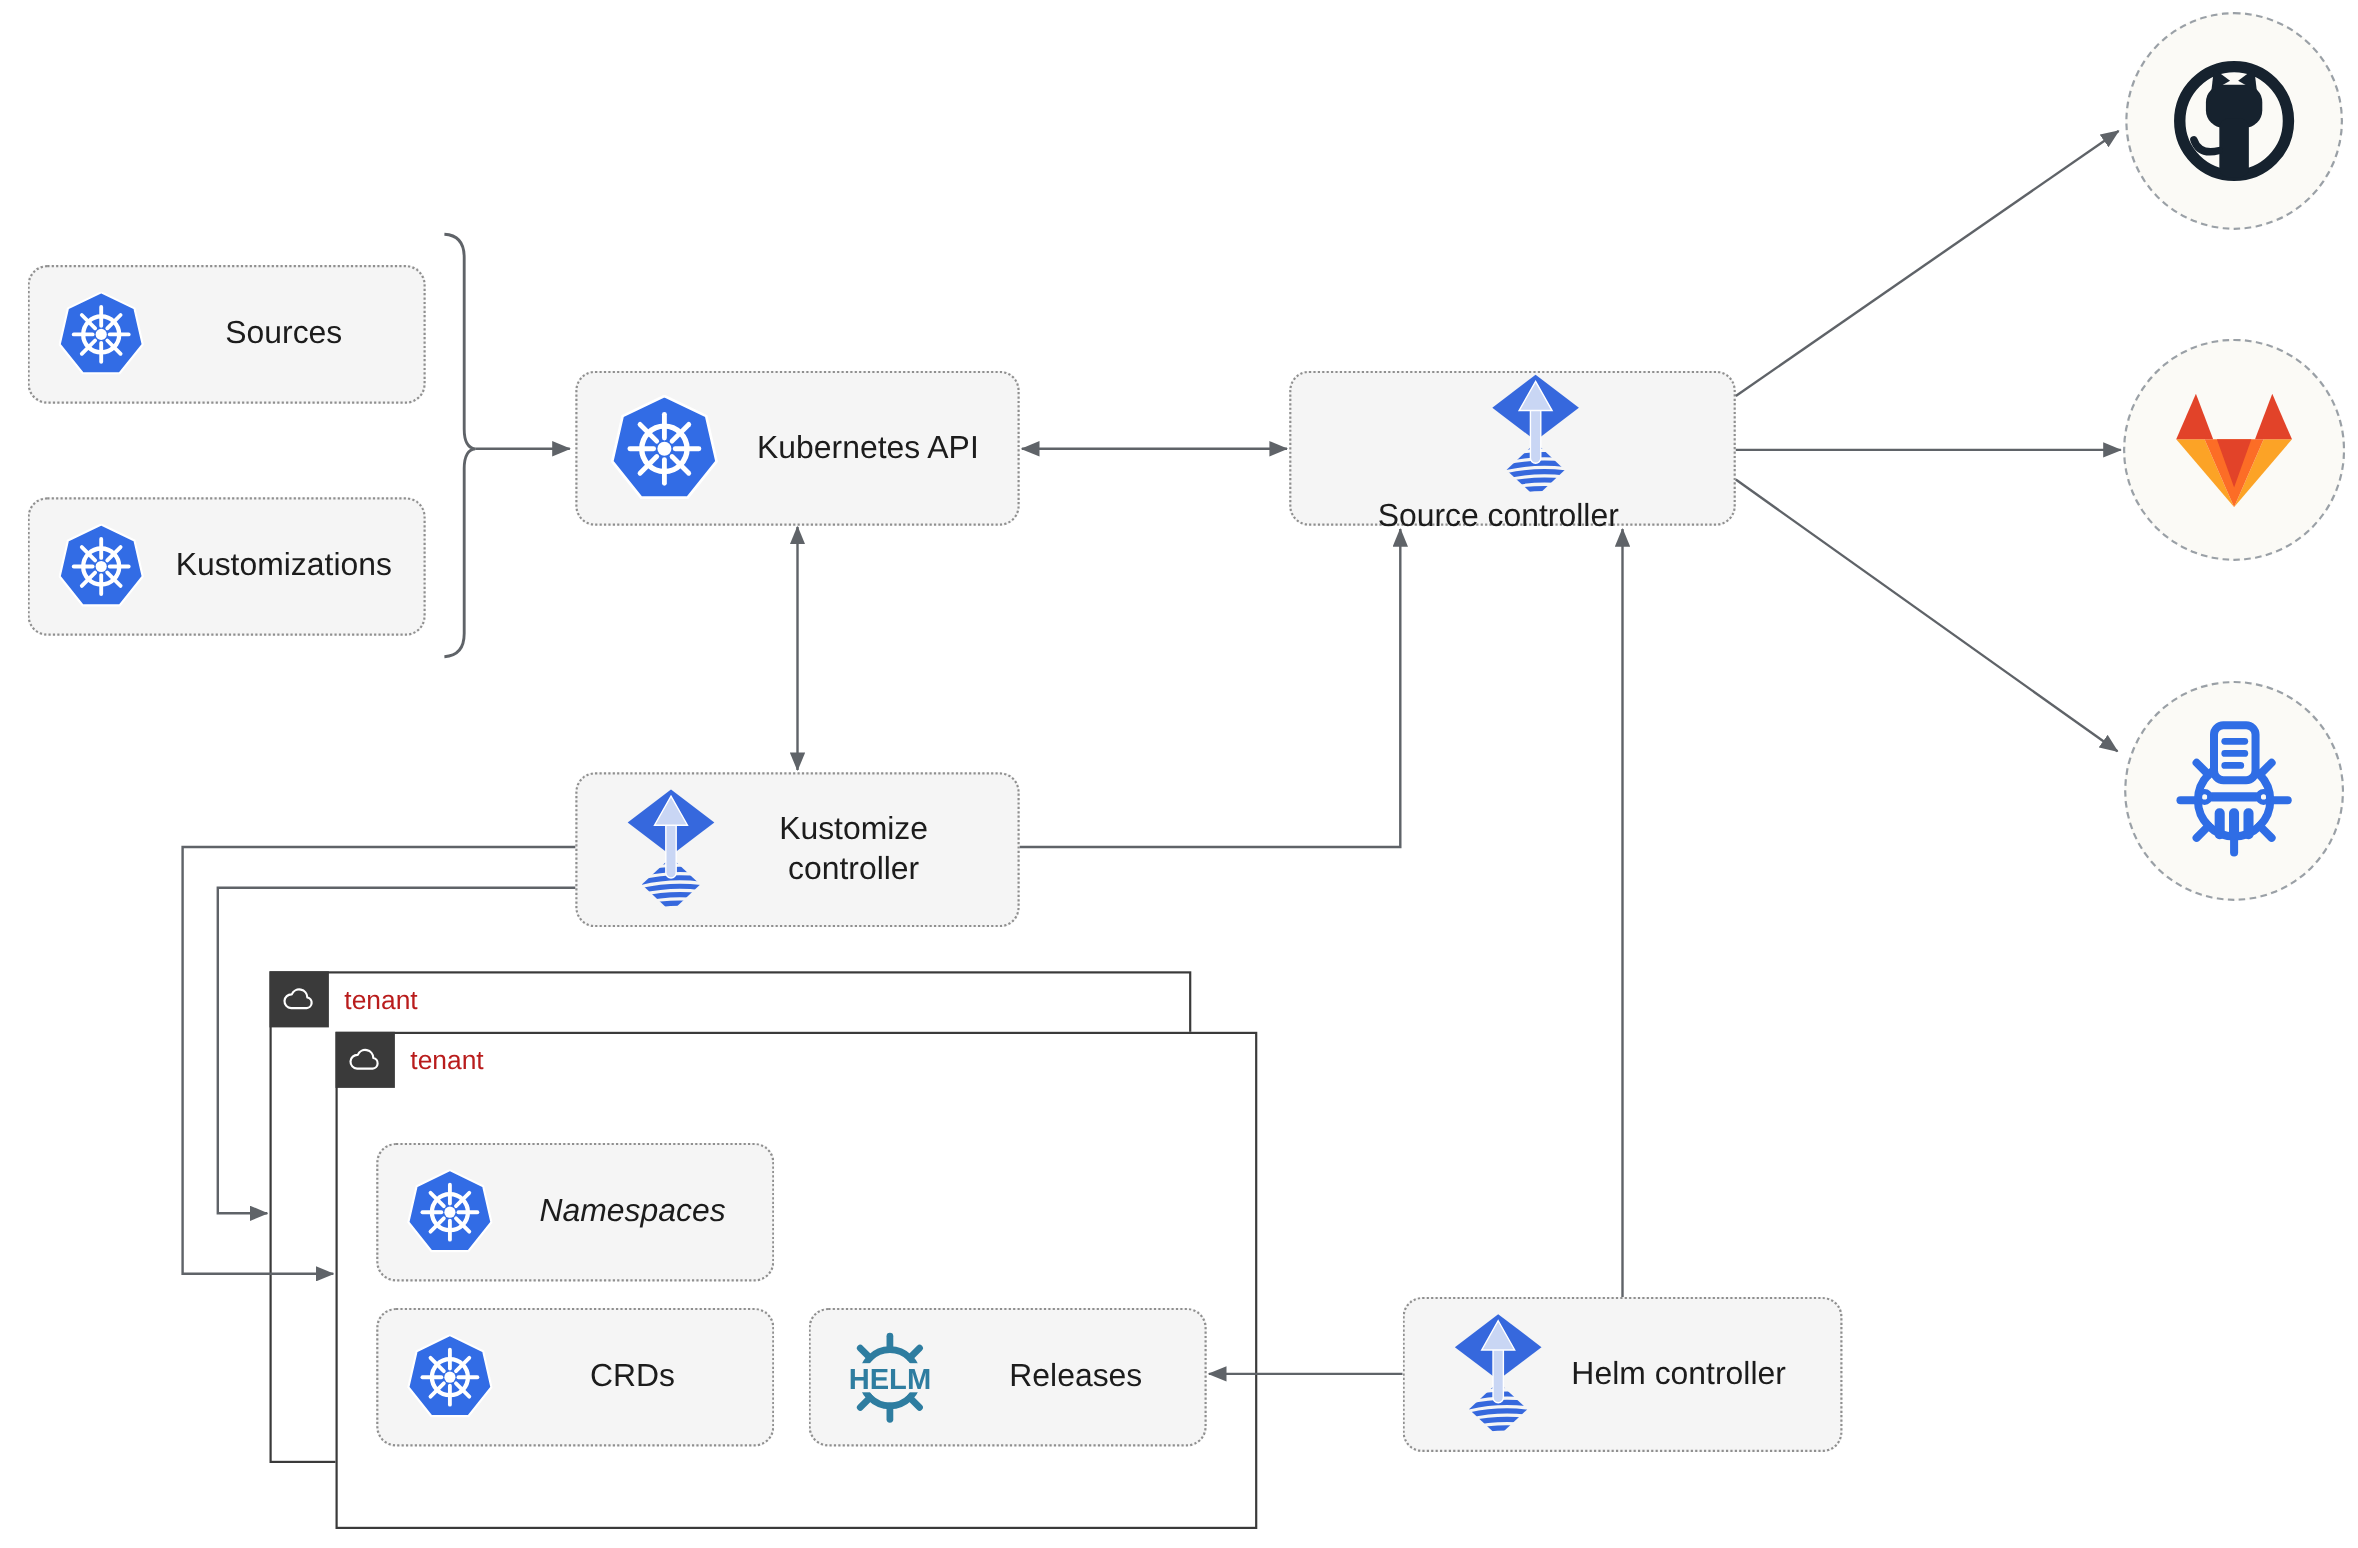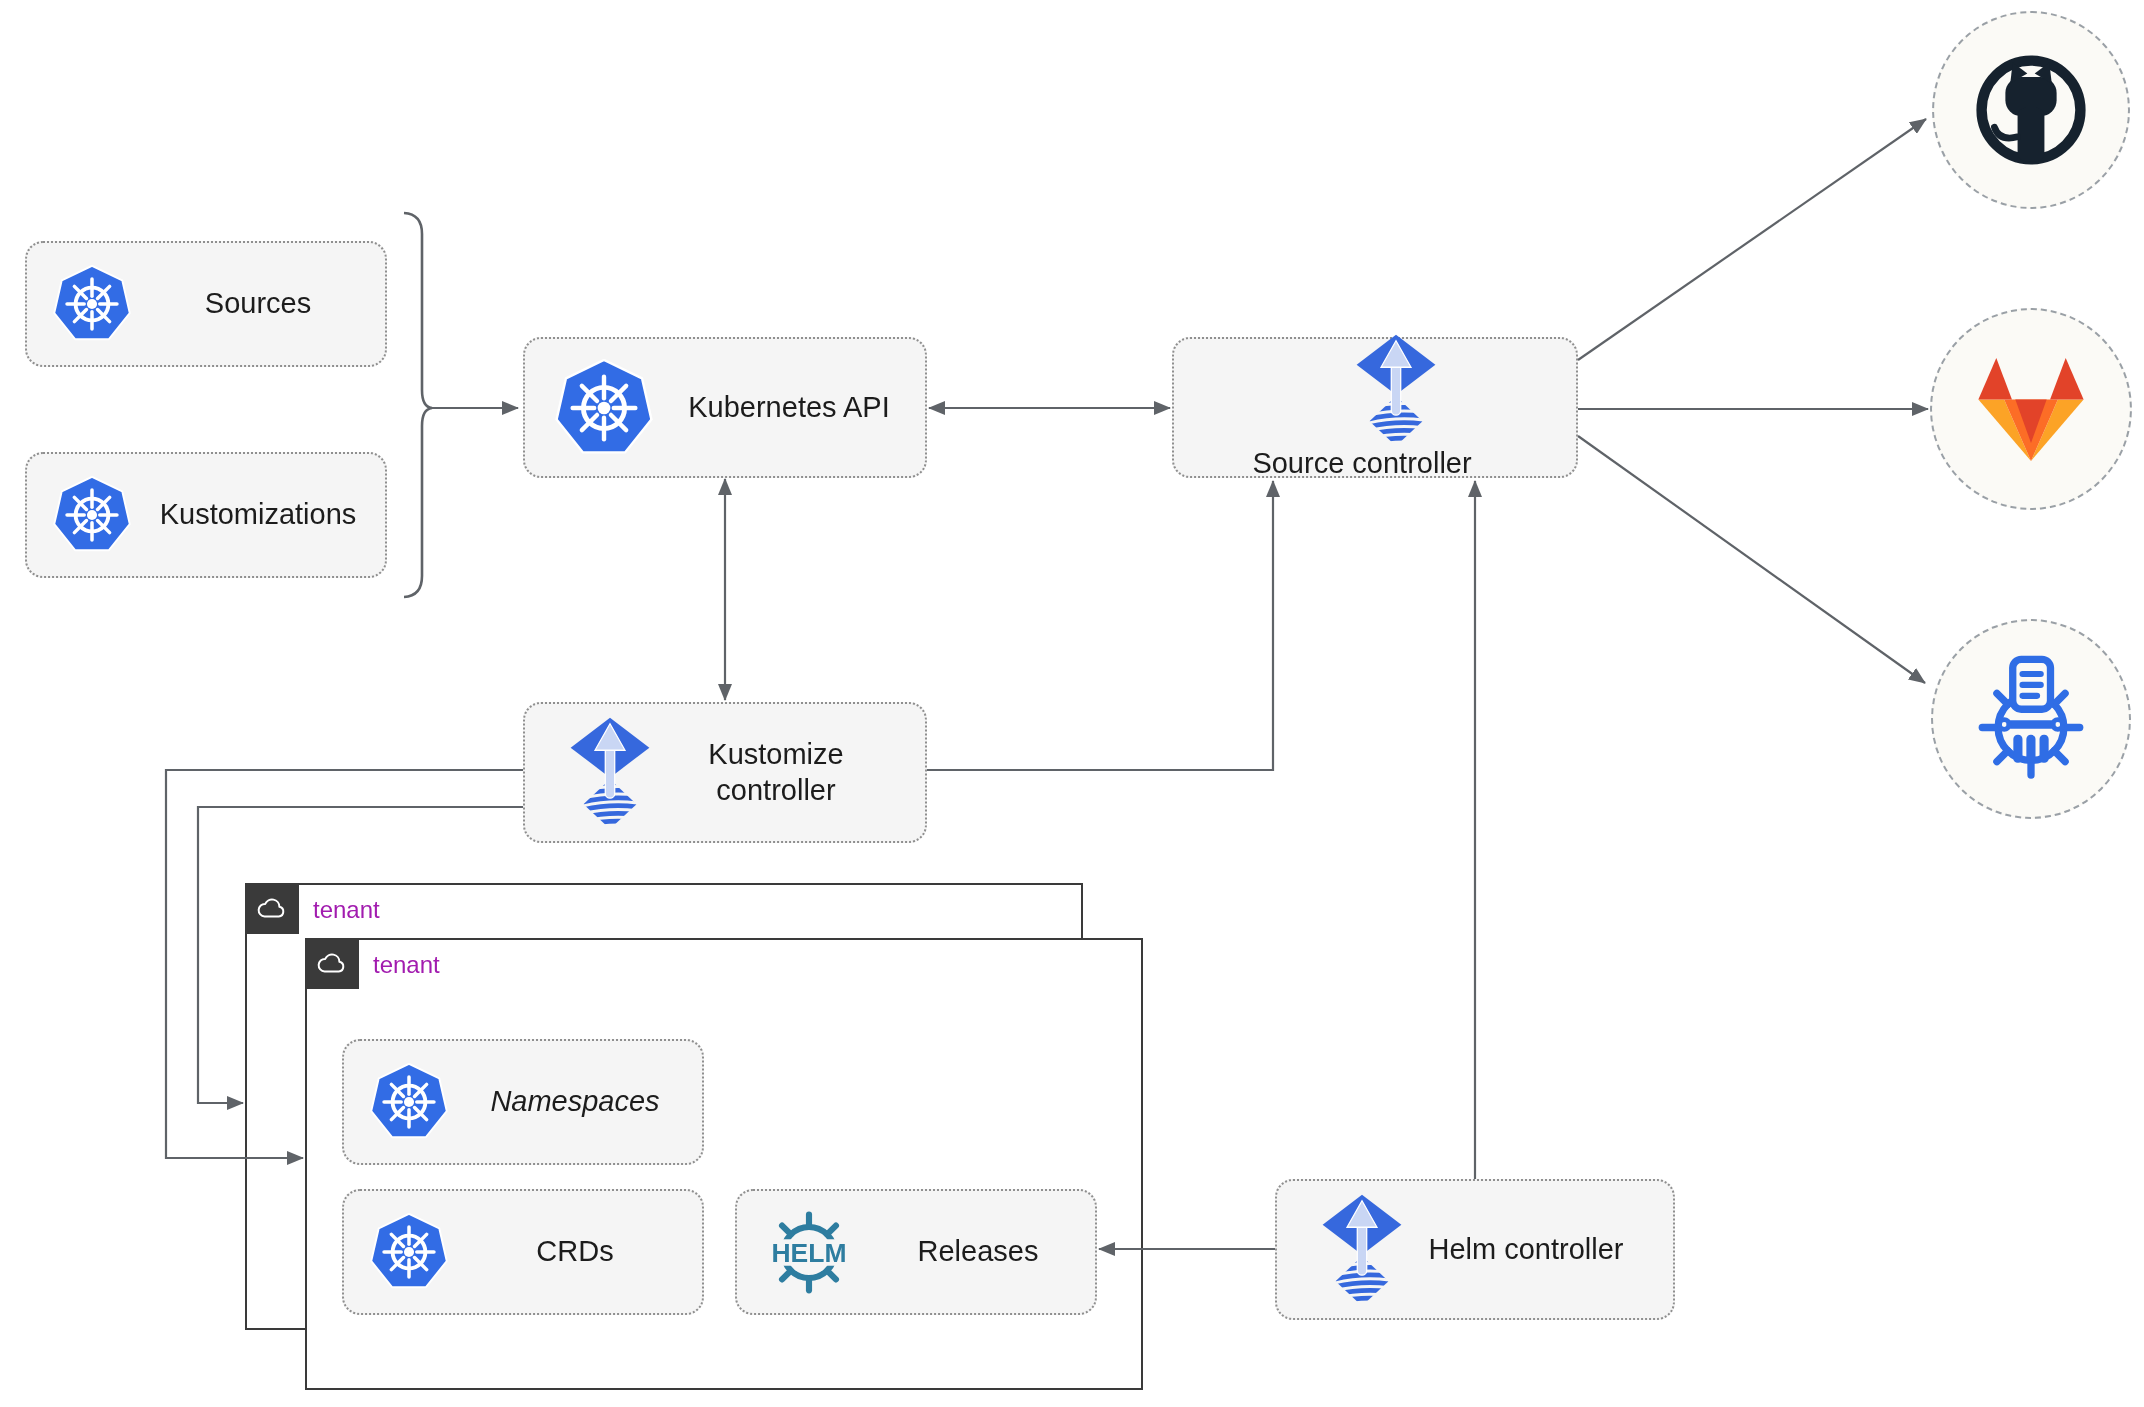--- a/index.html
+++ b/index.html
@@ -6,32 +6,32 @@
   .canvas{position:relative;width:2144px;height:1407px;background:#ffffff;
           font-family:"Liberation Sans","DejaVu Sans",sans-serif;overflow:hidden;}
 
   
   .connectors{position:absolute;left:0;top:0;width:2144px;height:1407px;
               z-index:6;pointer-events:none;}
 
   
   .node{position:absolute;box-sizing:border-box;background:#f5f5f5;
         border:2px dotted #8f8f8f;border-radius:18px;
-        display:flex;align-items:center;z-index:4;justify-content:center;}
+        display:flex;align-items:center;z-index:4;}
   .node .nicon{flex:0 0 auto;display:flex;align-items:center;justify-content:center;}
   .node .node-label{flex:1 1 auto;text-align:center;color:#1c1c1c;
         font-size:29px;line-height:1.22;}
   .node .two-line{padding-right:26px;}
 
   
   .tenant{position:absolute;box-sizing:border-box;background:#ffffff;
           border:2.5px solid #3a3a3a;}
   .tenant-tab{position:absolute;left:-2.5px;top:-2.5px;width:54px;height:51px;
           background:#3a3a3a;display:flex;align-items:center;justify-content:center;}
-  .tenant-label{position:absolute;left:66px;top:11px;font-size:24px;color:#a21caf;}
+  .tenant-label{position:absolute;left:66px;top:11px;font-size:24px;color:#b91c1c;}
 
   
   .provider{position:absolute;box-sizing:border-box;border:2.5px dashed #9aa0a6;
             border-radius:50%;background:#fbfaf6;display:flex;
             align-items:center;justify-content:center;z-index:4;}
 </style>
 </head>
 <body>
 
 <div class="canvas">

